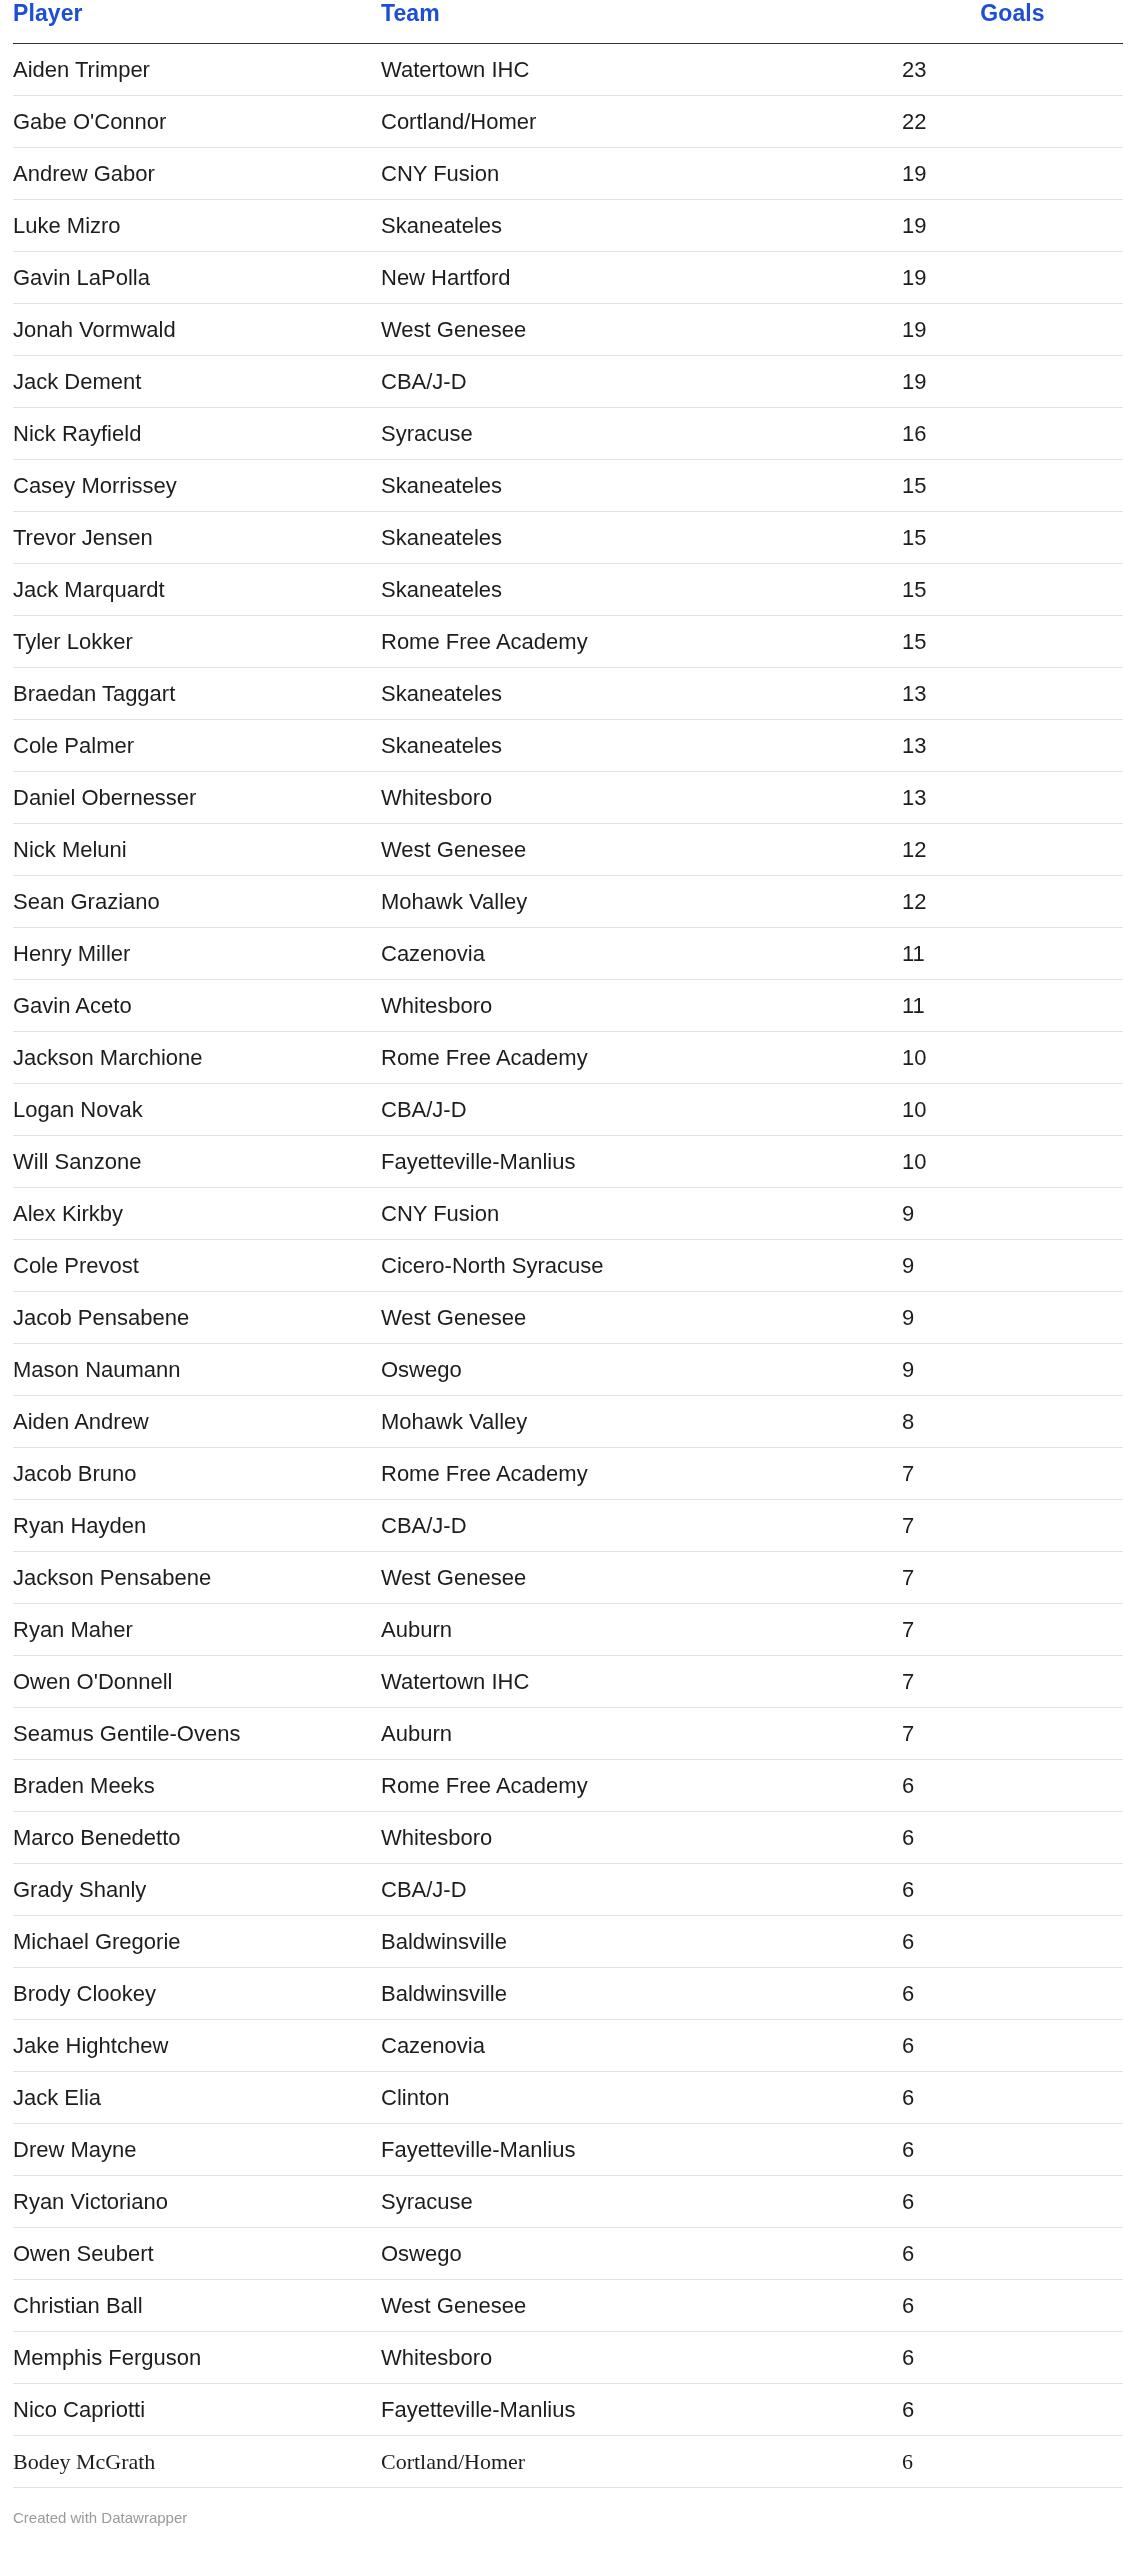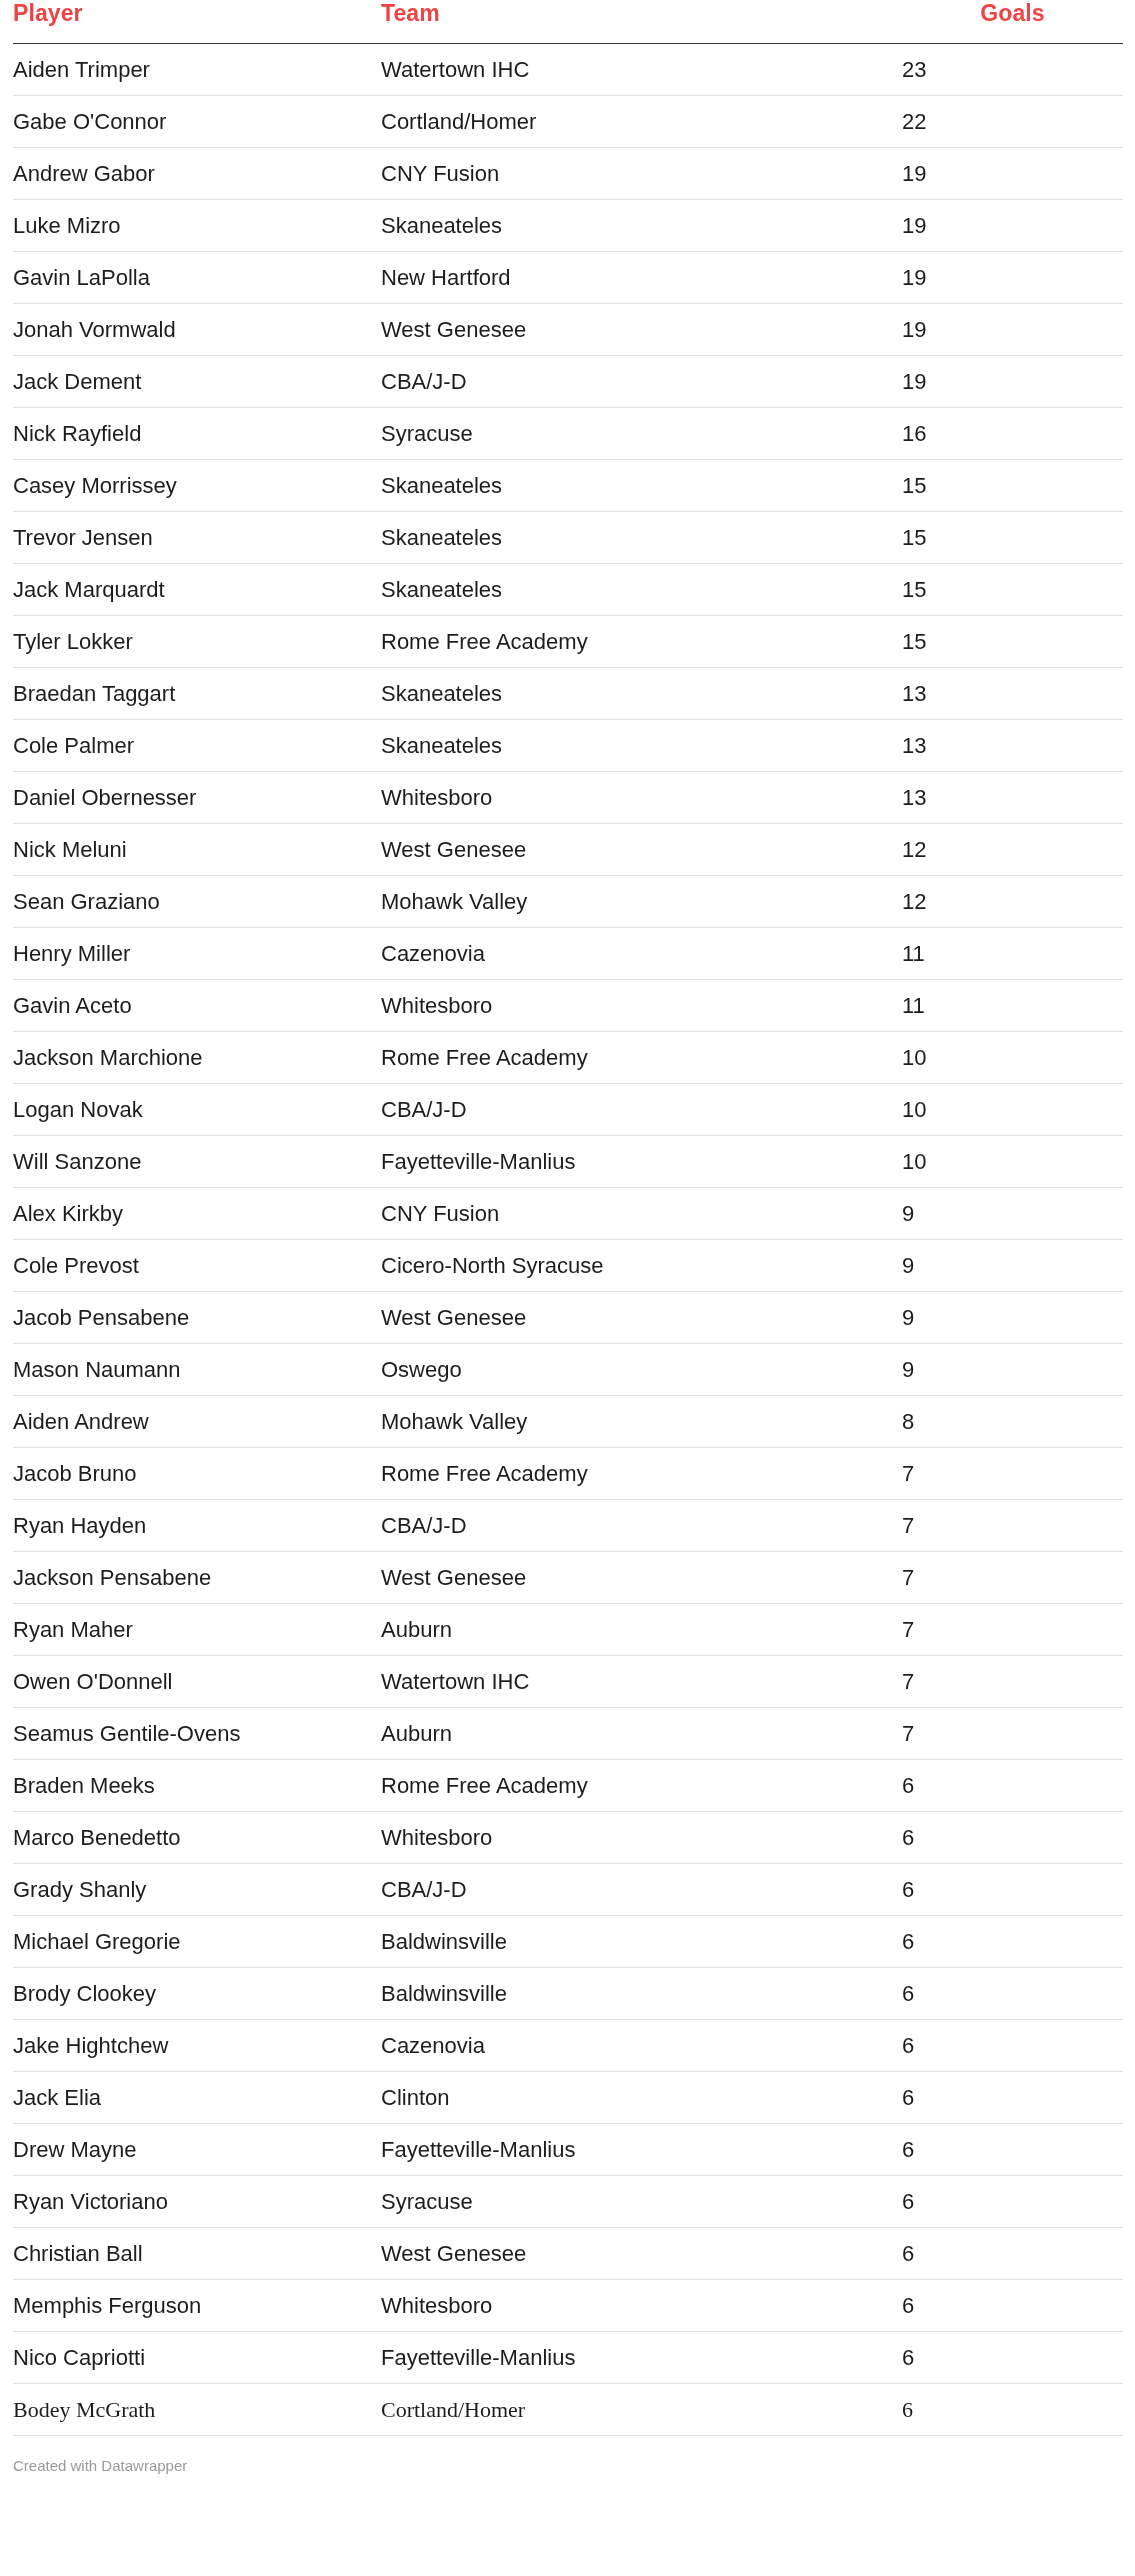--- a/index.html
+++ b/index.html
@@ -20,21 +20,21 @@
     padding: 0 13px;
   }
   table.rank-table {
     width: 100%;
     border-collapse: collapse;
     table-layout: fixed;
   }
   table.rank-table thead th {
     font-size: 23px;
     font-weight: bold;
-    color: #ef4444;
+    color: #1d4ed8;
     text-align: left;
     padding: 0 0 16px 0;
     border-bottom: 1.9px solid #333333;
     vertical-align: bottom;
     letter-spacing: 0.1px;
   }
   table.rank-table thead th.num {
     text-align: center;
   }
   col.c-player { width: 368px; }
@@ -287,20 +287,25 @@
           <td>Drew Mayne</td>
           <td>Fayetteville-Manlius</td>
           <td class="num">6</td>
         </tr>
         <tr>
           <td>Ryan Victoriano</td>
           <td>Syracuse</td>
           <td class="num">6</td>
         </tr>
         <tr>
+          <td>Owen Seubert</td>
+          <td>Oswego</td>
+          <td class="num">6</td>
+        </tr>
+        <tr>
           <td>Christian Ball</td>
           <td>West Genesee</td>
           <td class="num">6</td>
         </tr>
         <tr>
           <td>Memphis Ferguson</td>
           <td>Whitesboro</td>
           <td class="num">6</td>
         </tr>
         <tr>

